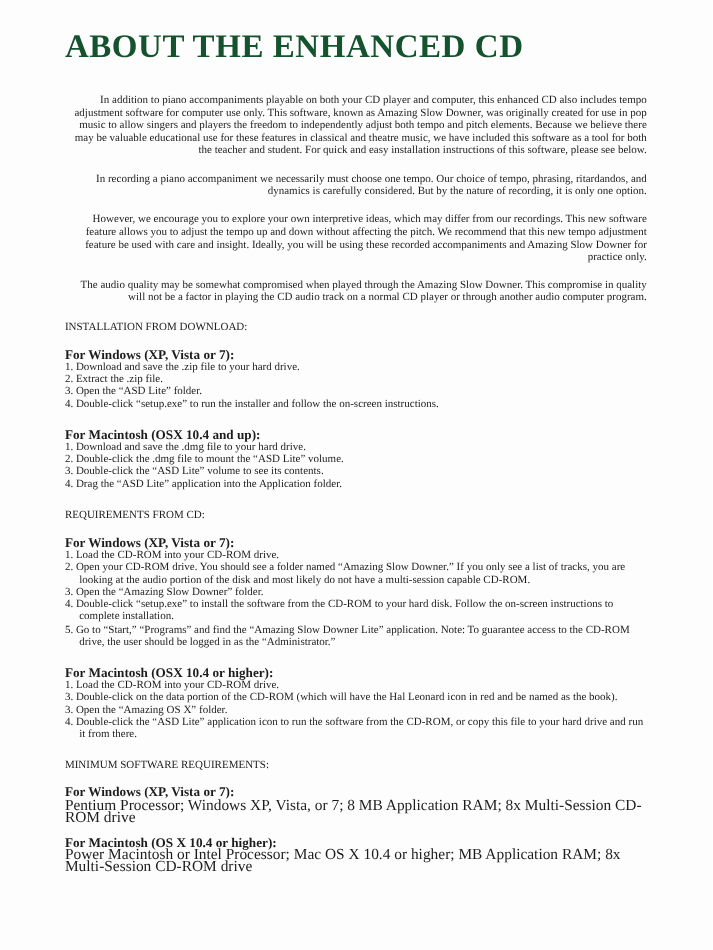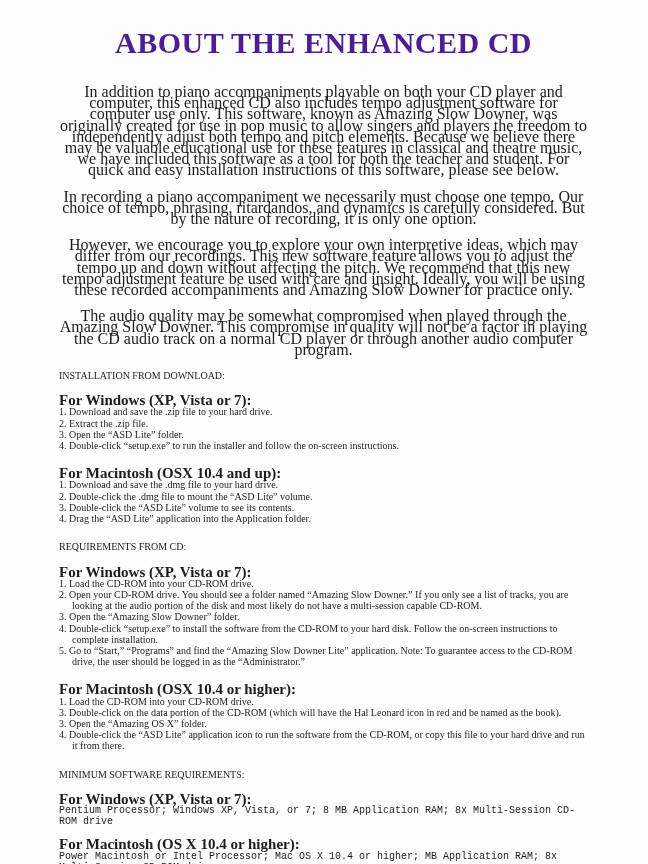--- a/index.html
+++ b/index.html
@@ -19,56 +19,55 @@
     width: 648px;
     height: 864px;
     padding: 26px 60px 0 59px;
     background: #fdfdfd;
   }
   .title {
     font-size: 30px;
     font-weight: bold;
     line-height: 34px;
     letter-spacing: 0.5px;
-    text-align: center;
+    text-align: left;
     margin: 0 0 26px 0;
-    color: #4c1d95;
+    color: #14532d;
   }
   .para {
-    font-size: 16px;
+    font-size: 10px;
     line-height: 11.2px;
     margin: 0 0 15px 0;
-    text-align: center;
+    text-align: right;
   }
   .section-label {
     font-size: 10px;
     line-height: 11.2px;
     margin: 0 0 14px 0;
   }
   .subsection {
     margin: 0 0 17px 0;
   }
   .subsection.req {
     margin: 0 0 12px 0;
   }
   .subhead {
-    font-size: 15px;
+    font-size: 12px;
     line-height: 11.2px;
     font-weight: bold;
   }
   .step {
     font-size: 10px;
     line-height: 11.2px;
     padding-left: 13px;
     text-indent: -13px;
   }
   .req-line {
-    font-size: 10px;
+    font-size: 14px;
     line-height: 11.2px;
-    font-family: Liberation Mono, monospace;
   }
 </style>
 </head>
 <body>
 
 <div class="page">
 
   <h1 class="title">ABOUT THE ENHANCED CD</h1>
 
   <p class="para">In addition to piano accompaniments playable on both your CD player and computer, this enhanced CD also includes tempo adjustment software for computer use only. This software, known as Amazing Slow Downer, was originally created for use in pop music to allow singers and players the freedom to independently adjust both tempo and pitch elements. Because we believe there may be valuable educational use for these features in classical and theatre music, we have included this software as a tool for both the teacher and student. For quick and easy installation instructions of this software, please see below.</p>

